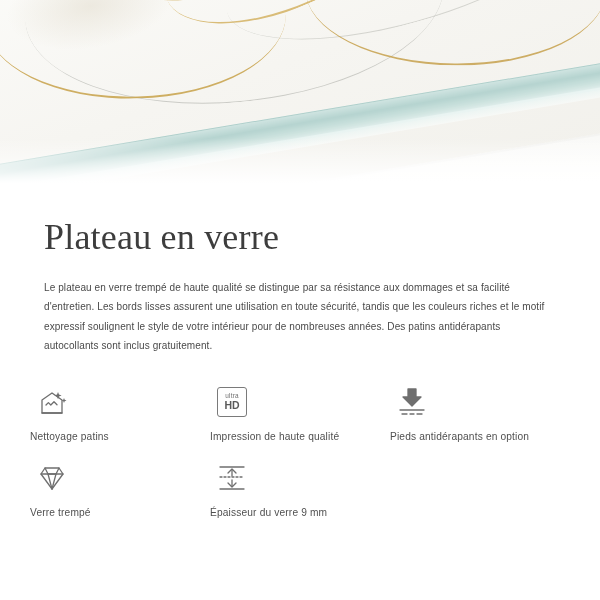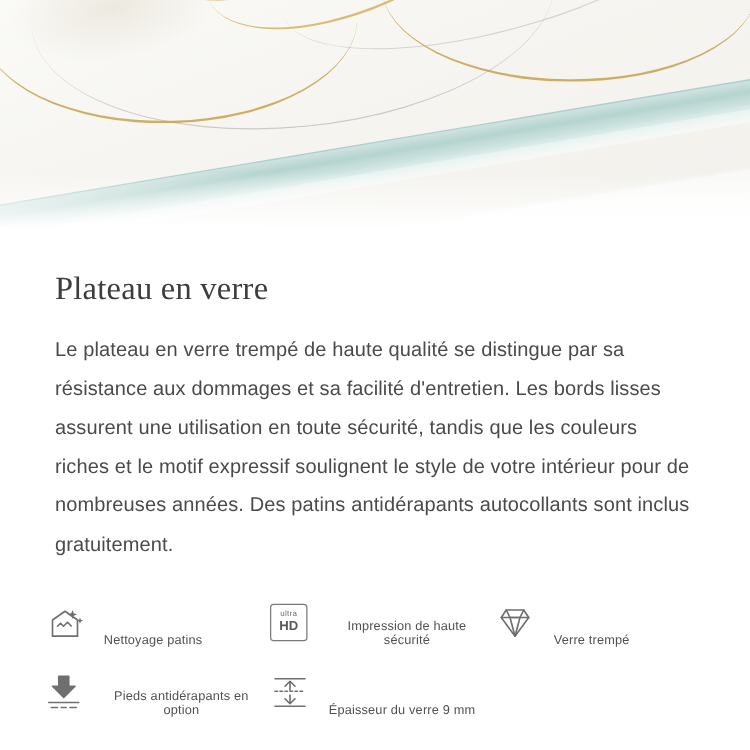--- a/index.html
+++ b/index.html
@@ -122,48 +122,48 @@
     height: 58px;
     background: linear-gradient(180deg, rgba(255,255,255,0) 0%, #ffffff 78%);
   }
 
   
   .content {
     padding: 18px 44px 0 44px;
   }
   .headline {
     font-family: "Liberation Serif", serif;
-    font-size: 26px;
+    font-size: 36px;
     line-height: 1.33;
     color: #3d3d3d;
     font-weight: 400;
     letter-spacing: .2px;
   }
   .headline .line2 { display: block; }
   .body-copy {
     margin-top: 16px;
-    font-size: 16px;
+    font-size: 10px;
     line-height: 1.95;
     color: #4a4a4a;
     max-width: 516px;
     letter-spacing: .1px;
   }
 
   
   .features {
     margin-top: 26px;
     padding: 0 30px;
     display: grid;
     grid-template-columns: repeat(3, 1fr);
     row-gap: 16px;
   }
   .feature {
     display: flex;
-    flex-direction: row;
-    align-items: flex-end;
+    flex-direction: column;
+    align-items: flex-start;
     gap: 9px;
   }
   .feature-icon {
     width: 44px;
     height: 40px;
     display: flex;
     align-items: center;
     justify-content: center;
     color: #6f6f6f;
   }
@@ -228,48 +228,48 @@
       <span class="feature-label">Nettoyage patins</span>
     </div>
 
     <div class="feature">
       <span class="feature-icon">
         <span class="ultrahd-box">
           <span class="u1">ultra</span>
           <span class="u2">HD</span>
         </span>
       </span>
-      <span class="feature-label">Impression de haute sécurité</span>
-    </div>
-
+      <span class="feature-label">Impression de haute qualité</span>
+    </div>
+
+
+    <div class="feature">
+      <span class="feature-icon">
+        <svg width="34" height="32" viewBox="0 0 34 32" fill="none" stroke="#6f6f6f" stroke-width="1.3" stroke-linejoin="round" stroke-linecap="round">
+          <path d="M13 3 L21 3 L21 11 L26 11 L17 20 L8 11 L13 11 Z" fill="#6f6f6f" stroke="#6f6f6f"></path>
+          <path d="M5 24 L29 24"></path>
+          <path d="M7 28 L12 28"></path>
+          <path d="M15 28 L19 28"></path>
+          <path d="M22 28 L27 28"></path>
+        </svg>
+      </span>
+      <span class="feature-label">Pieds antidérapants en option</span>
+    </div>
 
     <div class="feature">
       <span class="feature-icon">
         <svg width="34" height="30" viewBox="0 0 34 30" fill="none" stroke="#6f6f6f" stroke-width="1.3" stroke-linejoin="round" stroke-linecap="round">
           <path d="M6 11 L10 5 L24 5 L28 11 L17 26 Z"></path>
           <path d="M6 11 L28 11"></path>
           <path d="M10 5 L13 11 L17 26"></path>
           <path d="M24 5 L21 11 L17 26"></path>
           <path d="M13 11 L21 11"></path>
         </svg>
       </span>
       <span class="feature-label">Verre trempé</span>
-    </div>
-
-    <div class="feature">
-      <span class="feature-icon">
-        <svg width="34" height="32" viewBox="0 0 34 32" fill="none" stroke="#6f6f6f" stroke-width="1.3" stroke-linejoin="round" stroke-linecap="round">
-          <path d="M13 3 L21 3 L21 11 L26 11 L17 20 L8 11 L13 11 Z" fill="#6f6f6f" stroke="#6f6f6f"></path>
-          <path d="M5 24 L29 24"></path>
-          <path d="M7 28 L12 28"></path>
-          <path d="M15 28 L19 28"></path>
-          <path d="M22 28 L27 28"></path>
-        </svg>
-      </span>
-      <span class="feature-label">Pieds antidérapants en option</span>
     </div>
 
     <div class="feature">
       <span class="feature-icon">
         <svg width="34" height="32" viewBox="0 0 34 32" fill="none" stroke="#6f6f6f" stroke-width="1.3" stroke-linejoin="round" stroke-linecap="round">
           <path d="M5 5 L29 5"></path>
           <path d="M5 27 L29 27"></path>
           <path d="M17 8 L17 14"></path>
           <path d="M13 11 L17 7 L21 11"></path>
           <path d="M17 24 L17 18"></path>

